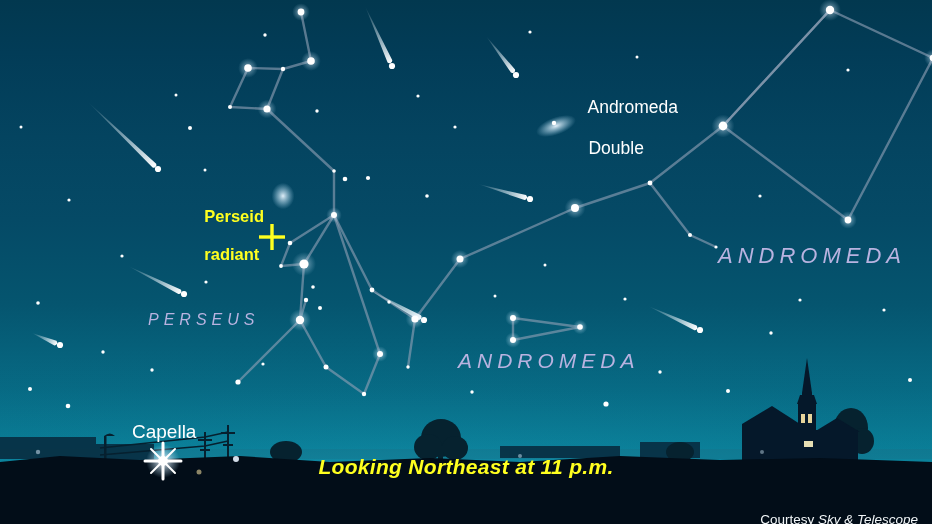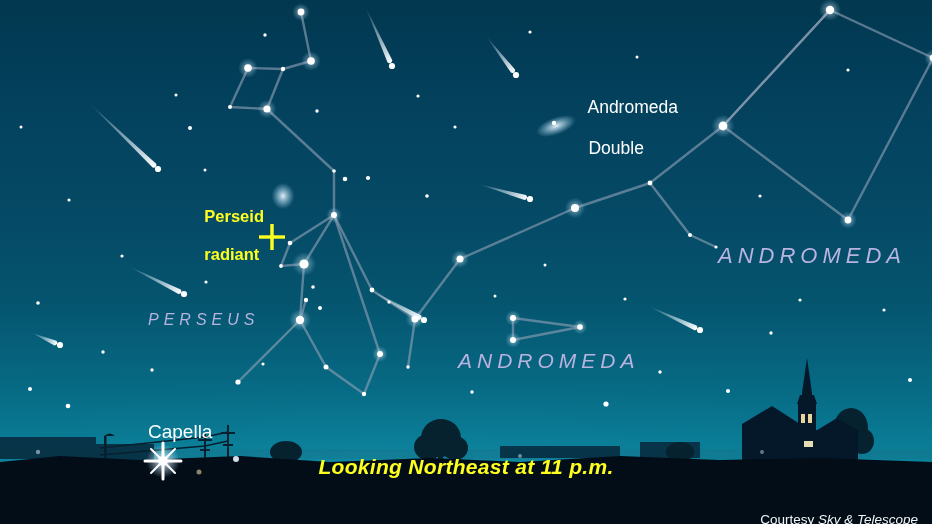--- a/index.html
+++ b/index.html
@@ -281,21 +281,21 @@
     <span>Andromeda</span><br>
     <span>Double</span>
   </div>
 
 
   <div class="lbl yellow" style="left:186px;top:188px;font-size:16.5px;">
     <span>Perseid</span><br>
     <span>radiant</span>
   </div>
 
-  <div class="lbl white" style="left:148px;top:421px;font-size:19px;">Capella</div>
+  <div class="lbl white" style="left:132px;top:421px;font-size:19px;">Capella</div>
 
   <div class="lbl bottomtxt" style="top:455px;font-style:italic;">Looking Northeast at 11 p.m.</div>
 
   <div class="lbl courtesy" style="right:14px;top:496px;left:auto;">
     <span>Courtesy </span><i>Sky &amp; Telescope</i>
   </div>
 
 </div>
 
 </body></html>

